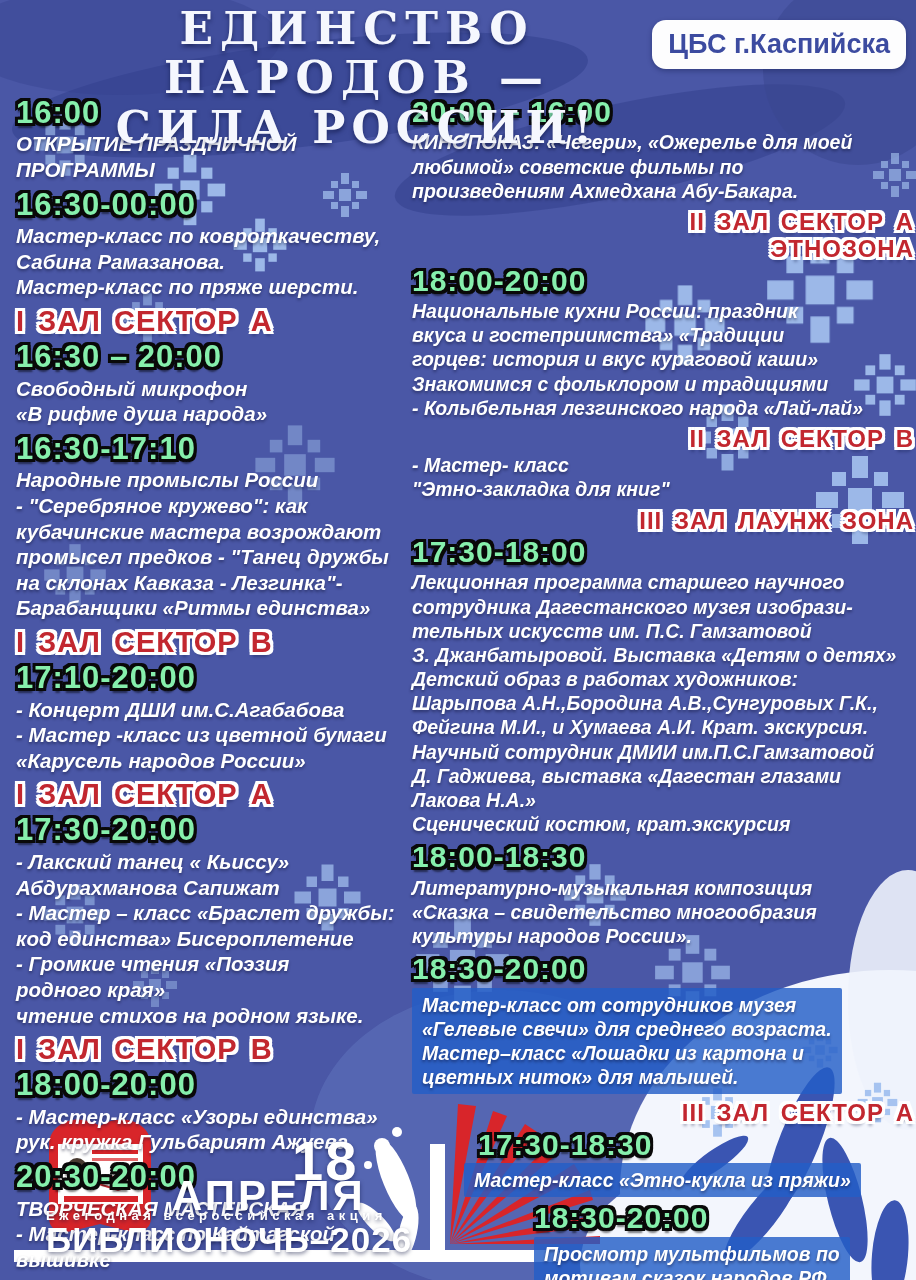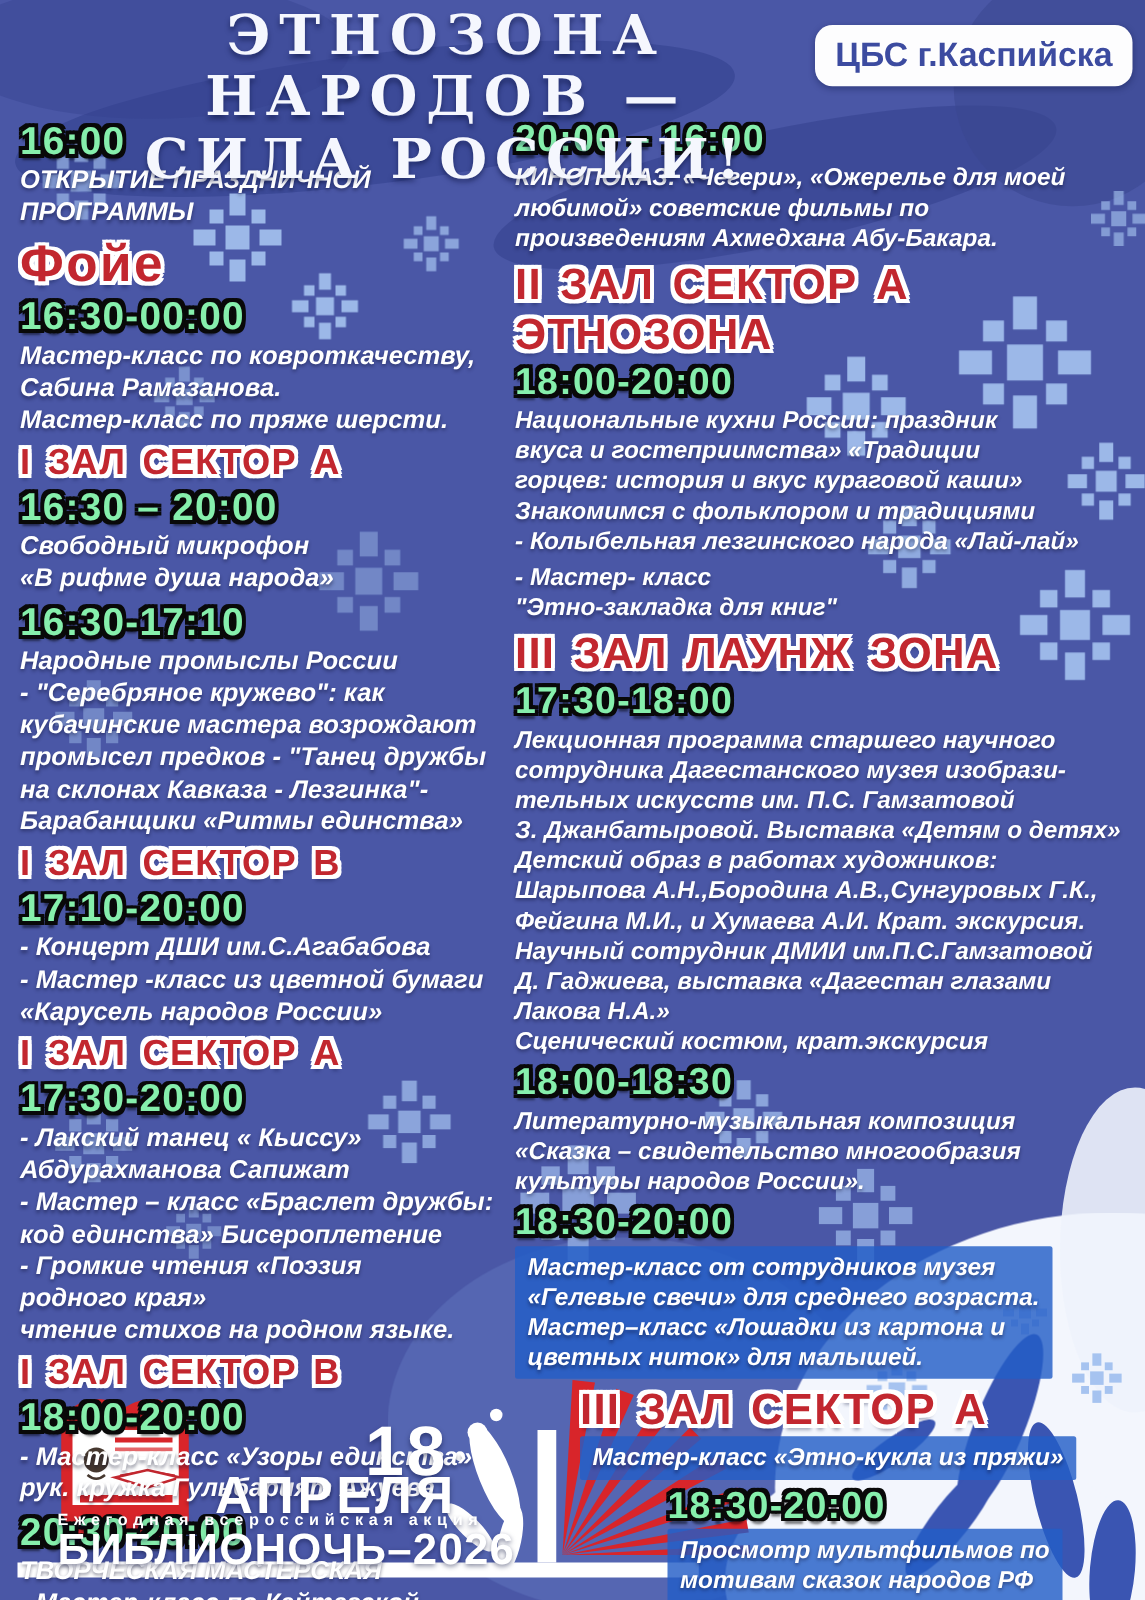--- a/index.html
+++ b/index.html
@@ -43,21 +43,21 @@
   .col-left .time{font-size:31px;}
   .col-right .time{font-size:30px;}
 
   .venue{
     color:#c2272f;font-weight:900;line-height:1.14;margin:3px 0 1px;
     letter-spacing:1px;word-spacing:4px;white-space:pre-line;
     text-shadow:-3px -3px 0 #fff,3px -3px 0 #fff,-3px 3px 0 #fff,3px 3px 0 #fff,
       0 -3px 0 #fff,0 3px 0 #fff,-3px 0 0 #fff,3px 0 0 #fff,0 5px 3px rgba(10,16,60,.35);
   }
   .col-left .venue{font-size:29px;}
-  .col-right .venue{font-size:35px;}
+  .col-right .venue{font-size:24px;text-align:right;}
   .venue-big{font-size:41px !important;letter-spacing:2px;}
 
   .desc{
     color:#fff;font-style:italic;font-weight:600;white-space:pre-line;
     text-shadow:0 2px 3px rgba(8,12,40,.45);
   }
   .col-left .desc{font-size:20.5px;line-height:1.25;}
   .col-right .desc{font-size:19.5px;line-height:1.24;}
 
   .hl{background:rgba(35,94,199,.82);padding:5px 10px;width:fit-content;border-radius:2px;}
@@ -173,33 +173,32 @@
     <polygon points="450,1244 590,1190 593,1200"></polygon>
     <polygon points="450,1244 597,1215 599,1226"></polygon>
     <polygon points="450,1244 600,1236 600,1244"></polygon>
   </g>
   <rect x="430" y="1144" width="15" height="106" fill="#ffffff"></rect>
 
   <rect x="14" y="1250" width="545" height="12" fill="#ffffff"></rect>
 </svg>
 
 <div class="poster-title">
-  <span class="t1">ЭТНОЗОНА НАРОДОВ —</span>
+  <span class="t1">ЕДИНСТВО НАРОДОВ —</span>
   <span class="t2">СИЛА РОССИИ!</span>
 </div>
 <div class="badge">ЦБС г.Каспийска</div>
 
 <div class="col col-left">
   <div class="block">
     <div class="time">16:00</div>
     <div class="desc">ОТКРЫТИЕ ПРАЗДНИЧНОЙ
 ПРОГРАММЫ</div>
   </div>
   <div class="block">
-    <div class="venue venue-big">Фойе</div>
     <div class="time">16:30-00:00</div>
     <div class="desc">Мастер-класс по ковроткачеству,
 Сабина Рамазанова.
 Мастер-класс по пряже шерсти.</div>
   </div>
   <div class="block">
     <div class="venue">I ЗАЛ СЕКТОР А</div>
     <div class="time">16:30 – 20:00</div>
     <div class="desc">Свободный микрофон
 «В рифме душа народа»</div>
@@ -255,20 +254,21 @@
     <div class="venue">II ЗАЛ СЕКТОР А
 ЭТНОЗОНА</div>
     <div class="time">18:00-20:00</div>
     <div class="desc">Национальные кухни России: праздник
 вкуса и гостеприимства» «Традиции
 горцев: история и вкус кураговой каши»
 Знакомимся с фольклором и традициями
 - Колыбельная лезгинского народа «Лай-лай»</div>
   </div>
   <div class="block">
+    <div class="venue">II ЗАЛ СЕКТОР В</div>
     <div class="desc">- Мастер- класс
 "Этно-закладка для книг"</div>
   </div>
   <div class="block">
     <div class="venue">III ЗАЛ  ЛАУНЖ ЗОНА</div>
     <div class="time">17:30-18:00</div>
     <div class="desc">Лекционная программа старшего научного
 сотрудника Дагестанского музея изобрази-
 тельных искусств им. П.С. Гамзатовой
 З. Джанбатыровой. Выставка «Детям о детях»
@@ -288,20 +288,21 @@
   </div>
   <div class="block">
     <div class="time">18:30-20:00</div>
     <div class="desc hl">Мастер-класс от сотрудников музея
 «Гелевые свечи» для среднего возраста.
 Мастер–класс «Лошадки из картона и
 цветных ниток» для малышей.</div>
   </div>
   <div class="block indent1">
     <div class="venue">III ЗАЛ  СЕКТОР А</div>
+    <div class="time" style="margin-left:14px">17:30-18:30</div>
     <div class="desc hl">Мастер-класс  «Этно-кукла из пряжи»</div>
   </div>
   <div class="block indent2">
     <div class="time">18:30-20:00</div>
     <div class="desc hl">Просмотр мультфильмов по
 мотивам сказок народов РФ
 «Гора самоцветов»</div>
   </div>
 </div>
 

